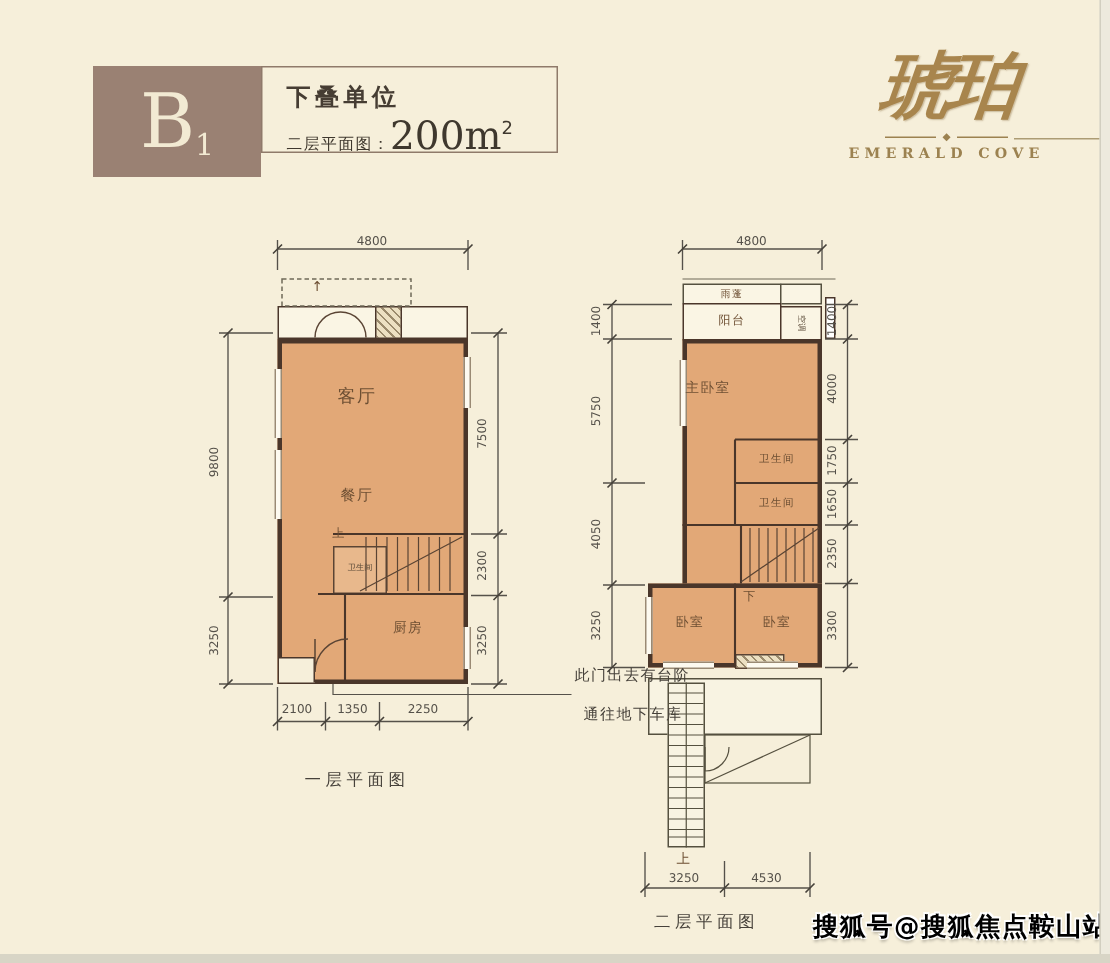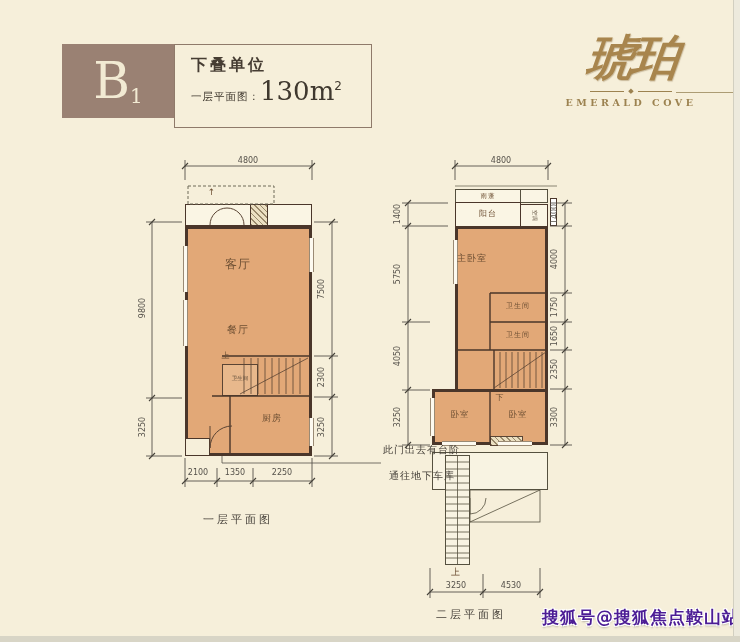--- a/index.html
+++ b/index.html
@@ -3,21 +3,21 @@
 <meta charset="utf-8">
 <style>
   *{margin:0;padding:0;box-sizing:border-box}
   html,body{background:#fff}
   .canvas{position:relative;width:740px;height:642px;background:#f6efda;font-family:"DejaVu Sans",sans-serif;overflow:hidden}
   .abs{position:absolute}
   
   .hdr-block{position:absolute;left:62px;top:44px;width:112px;height:74px;background:#9a8173;color:#f2ead3;display:flex;align-items:center;justify-content:center;font-family:"DejaVu Serif",serif}
   .hdr-block .big{font-size:50px;line-height:50px}
   .hdr-block .sub{font-size:20px;align-self:flex-end;margin-bottom:10px}
-  .hdr-info{position:absolute;left:174px;top:44px;width:198px;height:84px;border:1.5px solid #8f7a6a;padding:10px 0 0 16px}
+  .hdr-info{position:absolute;left:174px;top:44px;width:198px;height:58px;border:1.5px solid #8f7a6a;padding:10px 0 0 16px}
   .hdr-type{font-size:16px;font-weight:bold;color:#463d33;letter-spacing:3px}
   .hdr-area{margin-top:2px;color:#3f382e;display:flex;align-items:baseline}
   .hdr-area .pre{font-size:10.5px;letter-spacing:1px}
   .hdr-area .val{font-size:26px;font-family:"DejaVu Serif",serif;line-height:26px}
   .hdr-area .sup{font-size:12px;position:relative;top:-10px}
   
   .logo{position:absolute;left:556px;top:28px;width:150px;text-align:center}
   .logo .cn{font-size:48px;line-height:58px;font-family:"DejaVu Serif",serif;font-weight:bold;font-style:italic;letter-spacing:-4px;color:#a8854d;text-shadow:1px 1px 1px rgba(120,90,40,.35);transform:skewX(-6deg)}
   .logo .sep{display:flex;align-items:center;justify-content:center;gap:4px;color:#9c8250;font-size:7px;margin-top:1px}
   .logo .sep .ln{display:inline-block;width:34px;height:1px;background:#9c8250}
@@ -30,40 +30,40 @@
   .hatch{background:#ece0c2 repeating-linear-gradient(45deg,#9a8a6c 0 1px,transparent 1px 4px)}
   .win{position:absolute;background:#fdfaf0;border-top:1px solid #9a8a74;border-bottom:1px solid #9a8a74}
   .winv{position:absolute;background:#fdfaf0;border-left:1px solid #9a8a74;border-right:1px solid #9a8a74}
   
   .dim{position:absolute;font-size:8px;color:#55514a;text-align:center;line-height:10px;width:36px}
   .dim.v{width:34px;height:12px;transform:rotate(-90deg)}
   .room{position:absolute;text-align:center;color:#6d4f33;letter-spacing:1px}
   .cap{position:absolute;width:90px;font-size:11px;letter-spacing:3px;color:#46413a;text-align:center}
   .note{position:absolute;font-size:10px;color:#46413a;letter-spacing:1px}
   .tiny{font-size:5.5px;letter-spacing:0;color:#5a4a38}
-  .wm{position:absolute;left:542px;top:606px;font-size:17px;font-weight:bold;color:#4c1d95;letter-spacing:1px;
+  .wm{position:absolute;left:542px;top:606px;font-size:17px;font-weight:bold;color:#000000;letter-spacing:1px;
       text-shadow:-1px -1px 0 #fff,1px -1px 0 #fff,-1px 1px 0 #fff,1px 1px 0 #fff,0 2px 2px rgba(0,0,0,.25)}
   .edge-r{position:absolute;right:0;top:0;width:7px;height:642px;background:#edeadd;border-left:1px solid #d2cfc0}
   .edge-b{position:absolute;left:0;bottom:0;width:740px;height:6px;background:#d8d5c6}
   svg.overlay{position:absolute;left:0;top:0;pointer-events:none}
 </style>
 </head>
 <body>
 
 <div class="canvas">
 
   <div class="hdr-block">
     <span class="big">B</span>
     <span class="sub">1</span>
   </div>
   <div class="hdr-info">
     <div class="hdr-type">下叠单位</div>
     <div class="hdr-area">
-      <span class="pre">一层平面图：</span>
-      <span class="val">130m</span>
+      <span class="pre">二层平面图：</span>
+      <span class="val">200m</span>
       <span class="sup">2</span>
     </div>
   </div>
 
   <div class="logo">
     <div class="cn">琥珀</div>
     <div class="sep">
       <span class="ln"></span>
       <span>◆</span>
       <span class="ln"></span>

